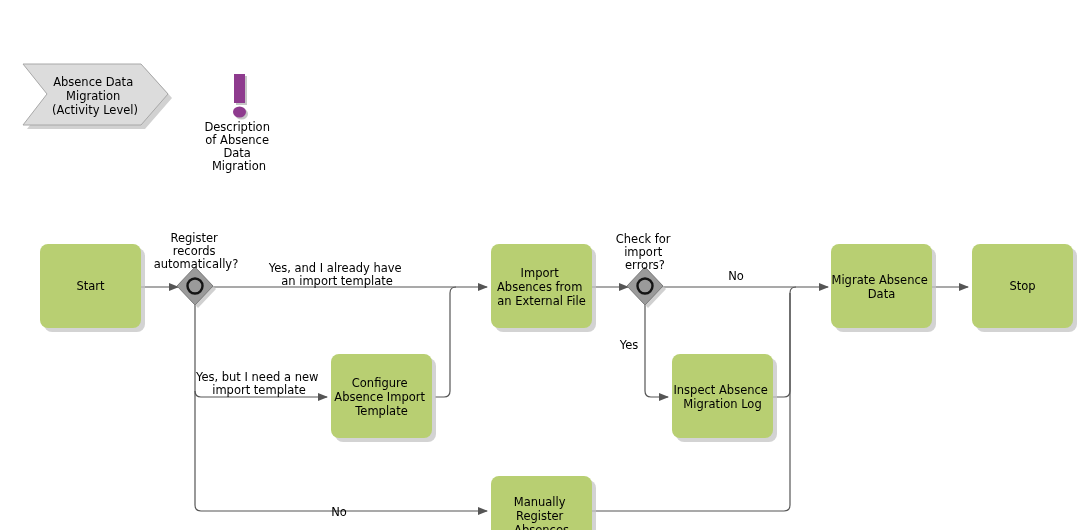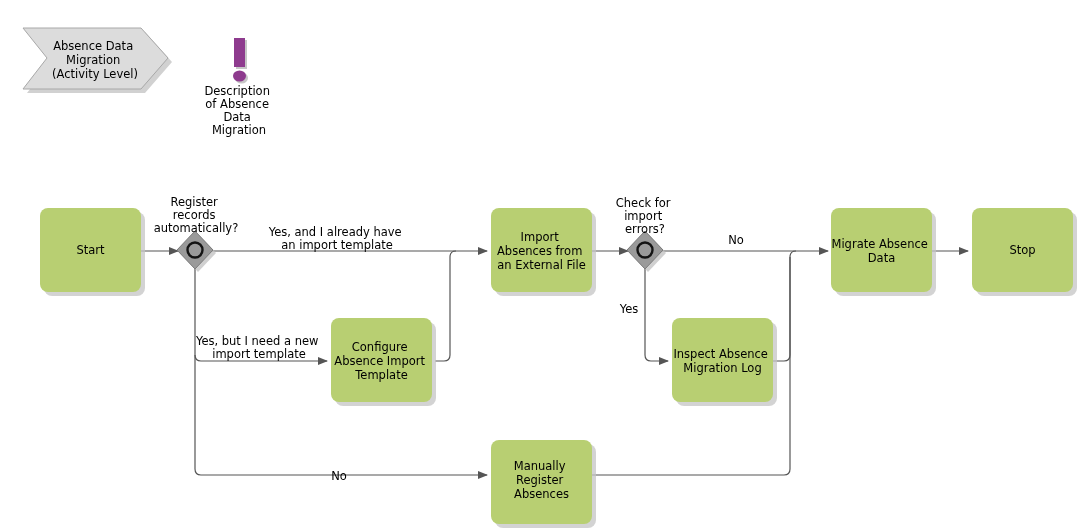--- a/index.html
+++ b/index.html
@@ -1,18 +1,18 @@
 <!DOCTYPE html>
 <html><head>
 <meta charset="utf-8">
 <style>
   html,body{margin:0;padding:0;background:#ffffff;}
   body{width:1080px;height:530px;overflow:hidden;
        font-family:"DejaVu Sans","Liberation Sans",sans-serif;}
-  #canvas{position:relative;width:1080px;height:492px;}
+  #canvas{position:relative;width:1080px;height:492px;margin-top:36px;}
   svg{position:absolute;left:0;top:0;width:1080px;height:530px;}
   text{font-family:"DejaVu Sans","Liberation Sans",sans-serif;fill:#000000;}
   .node-label{font-size:11.5px;}
   .edge-label{font-size:11.5px;}
   .gw-label{font-size:11.5px;}
   .banner-label{font-size:11.5px;}
   .note-label{font-size:11.5px;}
 </style>
 </head>
 <body>

